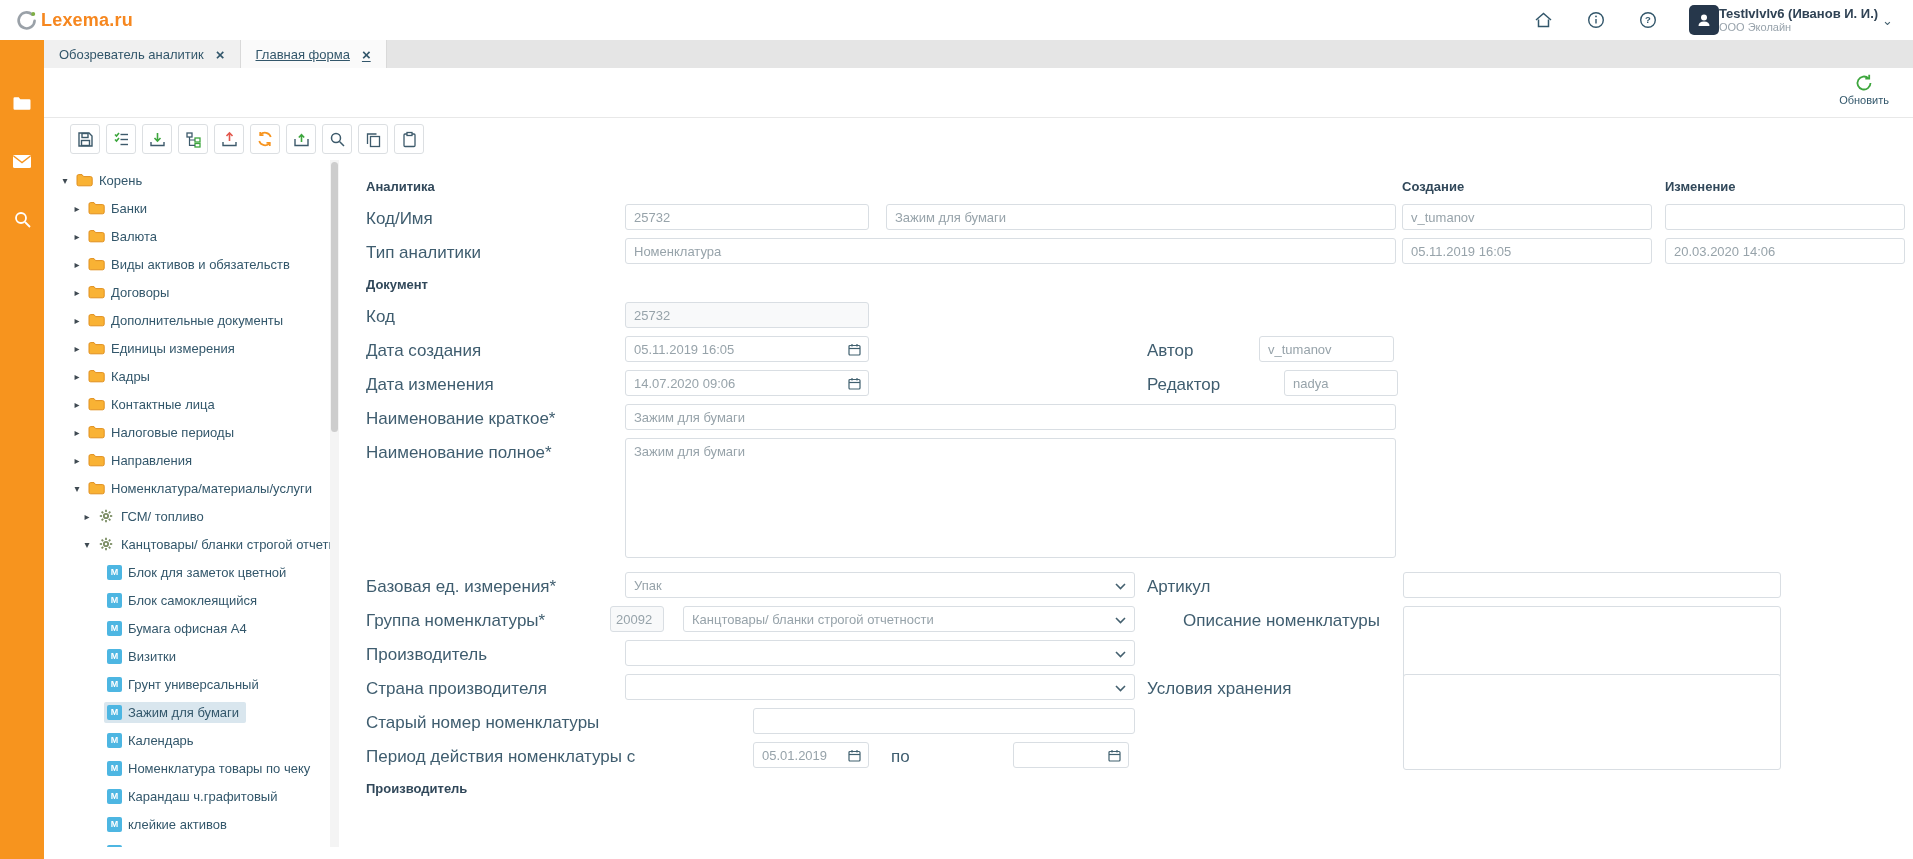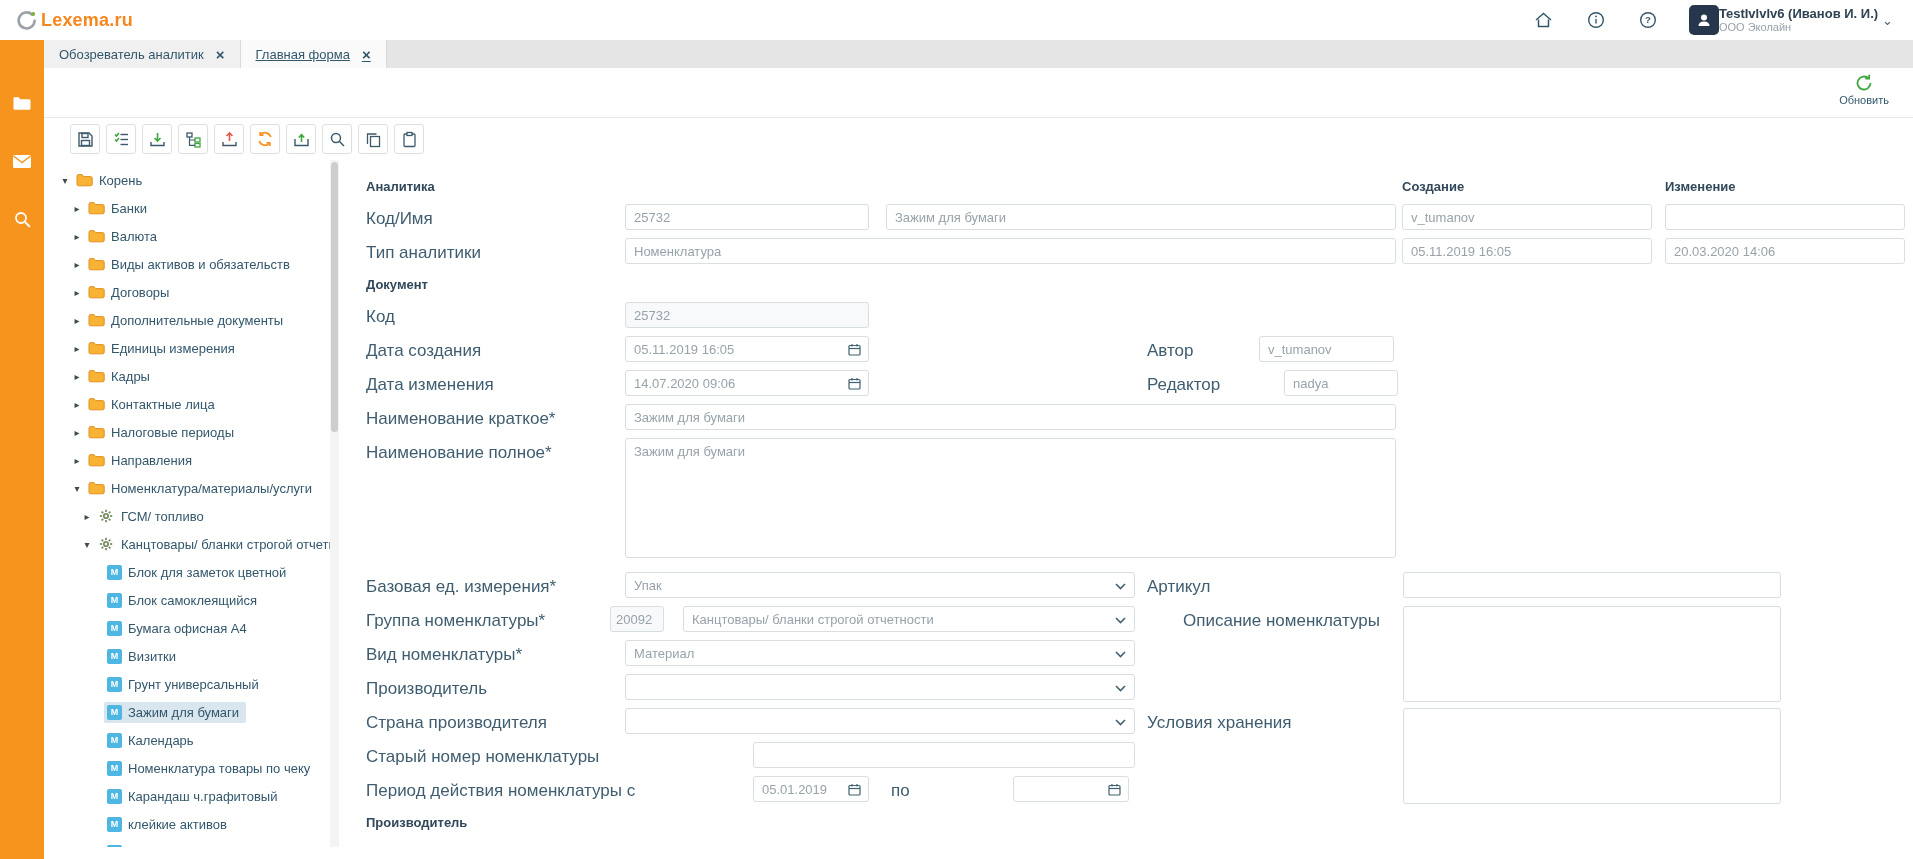--- a/index.html
+++ b/index.html
@@ -620,31 +620,20 @@
               <span class="chev">
                   <svg width="11" height="7" viewBox="0 0 11 7" fill="none" stroke="#44606f" stroke-width="1.6">
                     <path d="M1 1 l4.5 4.5 L10 1"></path>
                   </svg>
                 </span>
             </div>
             <span class="flabel" style="left:817px">Описание номенклатуры</span>
             <textarea class="fi" style="left: 1037px; width: 378px; height: 96px; z-index: 2;" readonly=""></textarea>
           </div>
 
-          <div class="frow">
-            <span class="flabel">Вид номенклатуры*</span>
-            <div class="selbox" style="left:259px;width:510px">
-              <span>Материал</span>
-              <span class="chev">
-                  <svg width="11" height="7" viewBox="0 0 11 7" fill="none" stroke="#44606f" stroke-width="1.6">
-                    <path d="M1 1 l4.5 4.5 L10 1"></path>
-                  </svg>
-                </span>
-            </div>
-          </div>
 
           <div class="frow">
             <span class="flabel">Производитель</span>
             <div class="selbox" style="left:259px;width:510px">
               <span></span>
               <span class="chev">
                   <svg width="11" height="7" viewBox="0 0 11 7" fill="none" stroke="#44606f" stroke-width="1.6">
                     <path d="M1 1 l4.5 4.5 L10 1"></path>
                   </svg>
                 </span>

